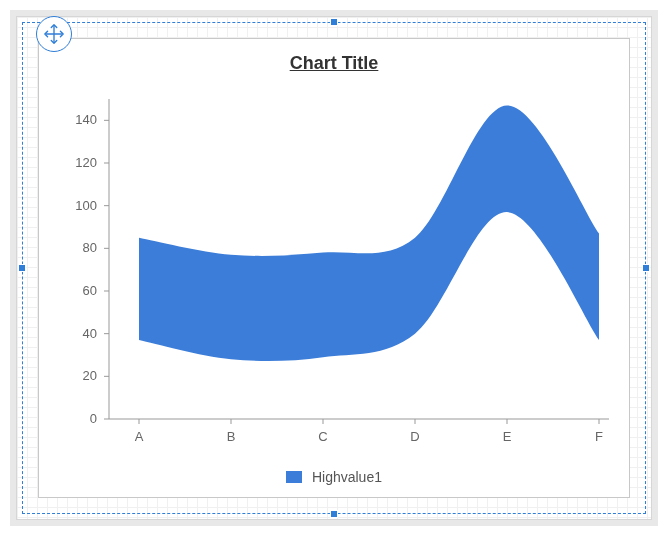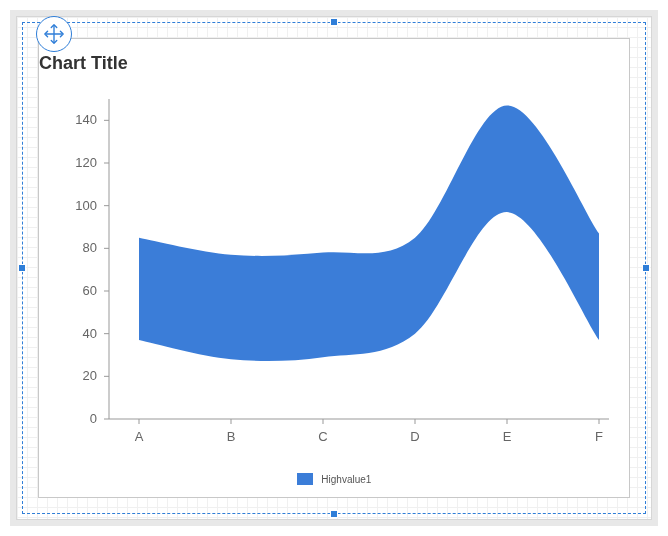--- a/index.html
+++ b/index.html
@@ -64,38 +64,39 @@
     left: 28px; top: 28px;
     width: 592px; height: 460px;
     background: #ffffff;
     border: 1px solid #c8c8c8;
     box-sizing: border-box;
   }
   .chart-title {
     position: absolute;
     left: 0; top: 14px;
     width: 100%;
-    text-align: left;
+    text-align: center;
     font-size: 18px;
     font-weight: 600;
     color: #333;
+    text-decoration: underline;
   }
   .plot {
     position: absolute;
     left: 70px; top: 60px;
     width: 500px; height: 320px;
   }
   .axis-line { stroke: #999; stroke-width: 1; }
   .area-fill { fill: #3b7dd8; }
   .legend {
     position: absolute;
     left: 0; bottom: 12px;
     width: 100%;
     text-align: center;
-    font-size: 10px;
+    font-size: 14px;
     color: #555;
   }
   .legend-swatch {
     display: inline-block;
     width: 16px; height: 12px;
     background: #3b7dd8;
     vertical-align: middle;
     margin-right: 6px;
   }
   .legend-label { vertical-align: middle; }

